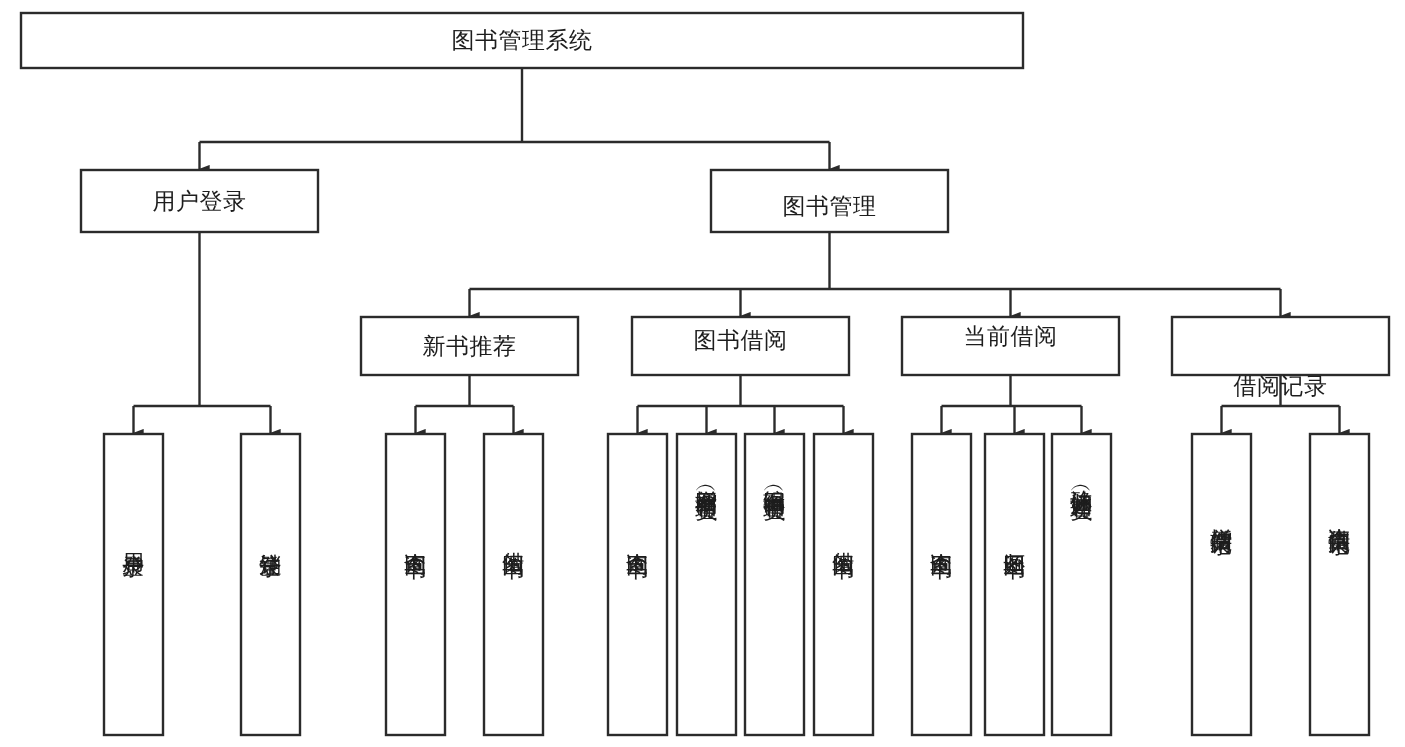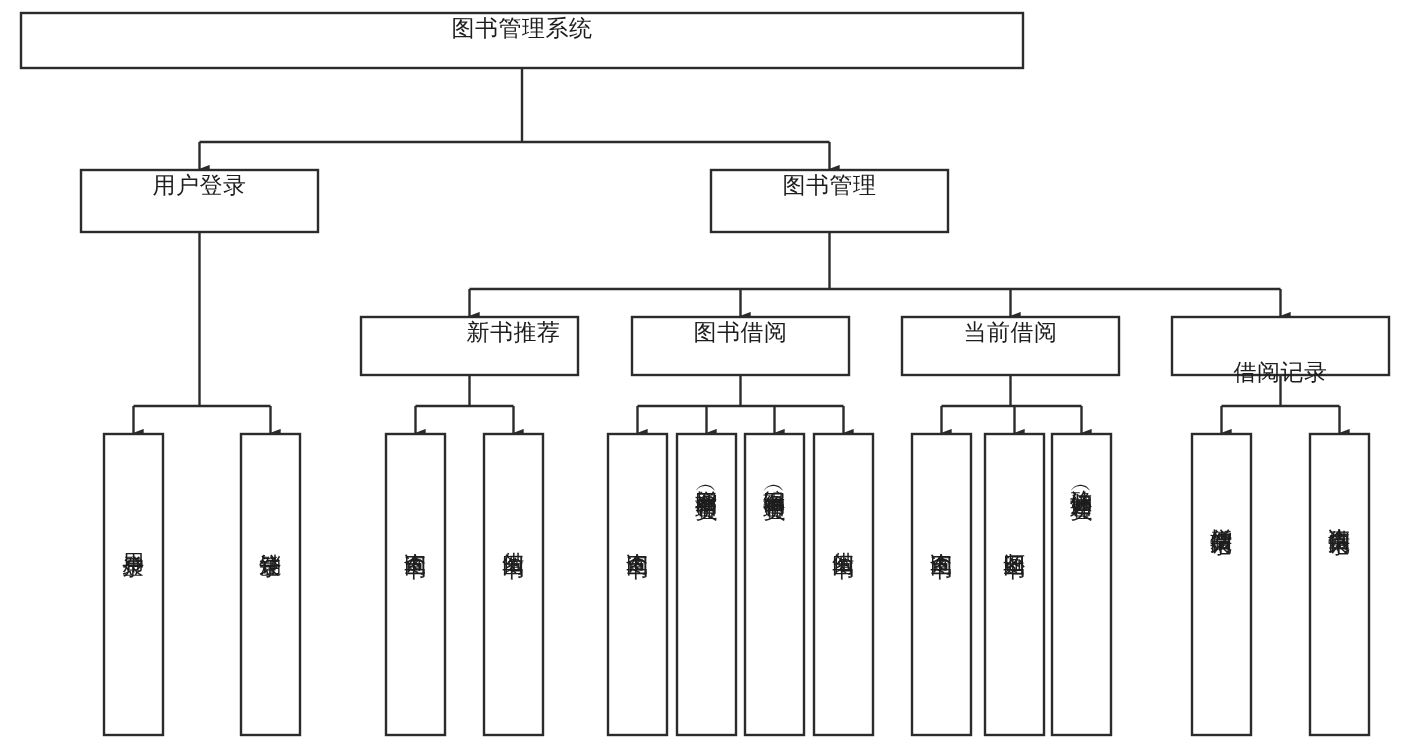--- a/index.html
+++ b/index.html
@@ -52,20 +52,21 @@
     font-family: "DejaVu Sans", "Liberation Sans", sans-serif;
     font-size: 22px;
     line-height: 1.06;
     letter-spacing: 1.5px;
     color: #1d1d1d;
     white-space: nowrap;
   }
   .hlabel-wrap {
     position: absolute;
     display: flex;
+    align-items: center;
     justify-content: center;
     pointer-events: none;
   }
   .hlabel-text {
     font-family: "DejaVu Sans", "Liberation Sans", sans-serif;
     font-size: 23px;
     color: #1d1d1d;
     white-space: nowrap;
     letter-spacing: 0.5px;
   }
@@ -153,27 +154,27 @@
   <div id="labels-layer">
       <div class="hlabel-wrap" style="left: 21px; top: 13px; width: 1002px; height: 55px;">
         <span class="hlabel-text">图书管理系统</span>
       </div>
       <div class="hlabel-wrap" style="left: 81px; top: 170px; width: 237px; height: 62px;">
         <span class="hlabel-text">用户登录</span>
       </div>
       <div class="hlabel-wrap" style="left: 711px; top: 170px; width: 237px; height: 72px;">
         <span class="hlabel-text">图书管理</span>
       </div>
-      <div class="hlabel-wrap" style="left: 361px; top: 317px; width: 217px; height: 58px; margin-left: 44px;">
+      <div class="hlabel-wrap" style="left: 361px; top: 317px; width: 217px; height: 58px;">
         <span class="hlabel-text">新书推荐</span>
       </div>
       <div class="hlabel-wrap" style="left: 632px; top: 317px; width: 217px; height: 46px;">
         <span class="hlabel-text">图书借阅</span>
       </div>
-      <div class="hlabel-wrap" style="left: 902px; top: 317px; width: 217px; height: 72px;">
+      <div class="hlabel-wrap" style="left: 902px; top: 300px; width: 217px; height: 72px;">
         <span class="hlabel-text">当前借阅</span>
       </div>
       <div class="hlabel-wrap" style="left: 1172px; top: 317px; width: 217px; height: 58px; margin-top: 40px;">
         <span class="hlabel-text">借阅记录</span>
       </div>
       <div class="vlabel-wrap" style="left: 104px; top: 434px; width: 59px; height: 301px; padding-top: 100.5px;">
         <span class="vlabel-text">用户登录</span>
       </div>
       <div class="vlabel-wrap" style="left: 241px; top: 434px; width: 59px; height: 301px; padding-top: 100.5px;">
         <span class="vlabel-text">注销登录</span>

